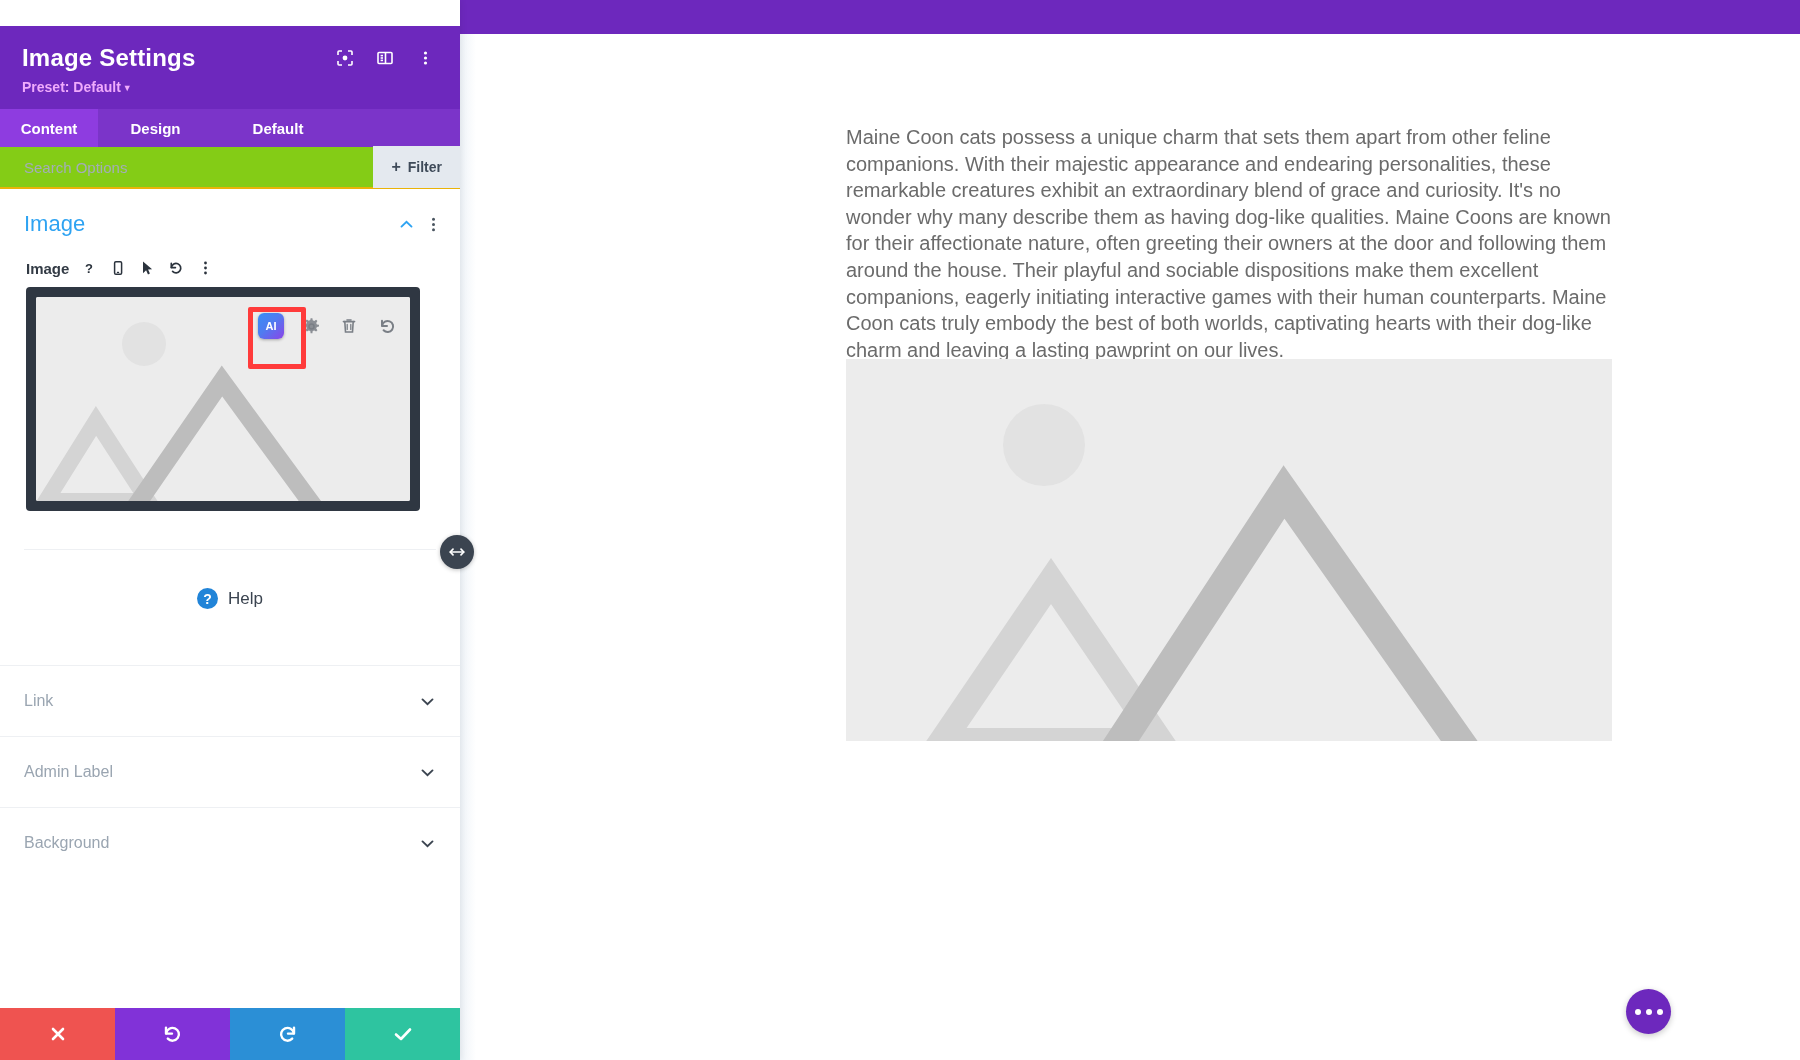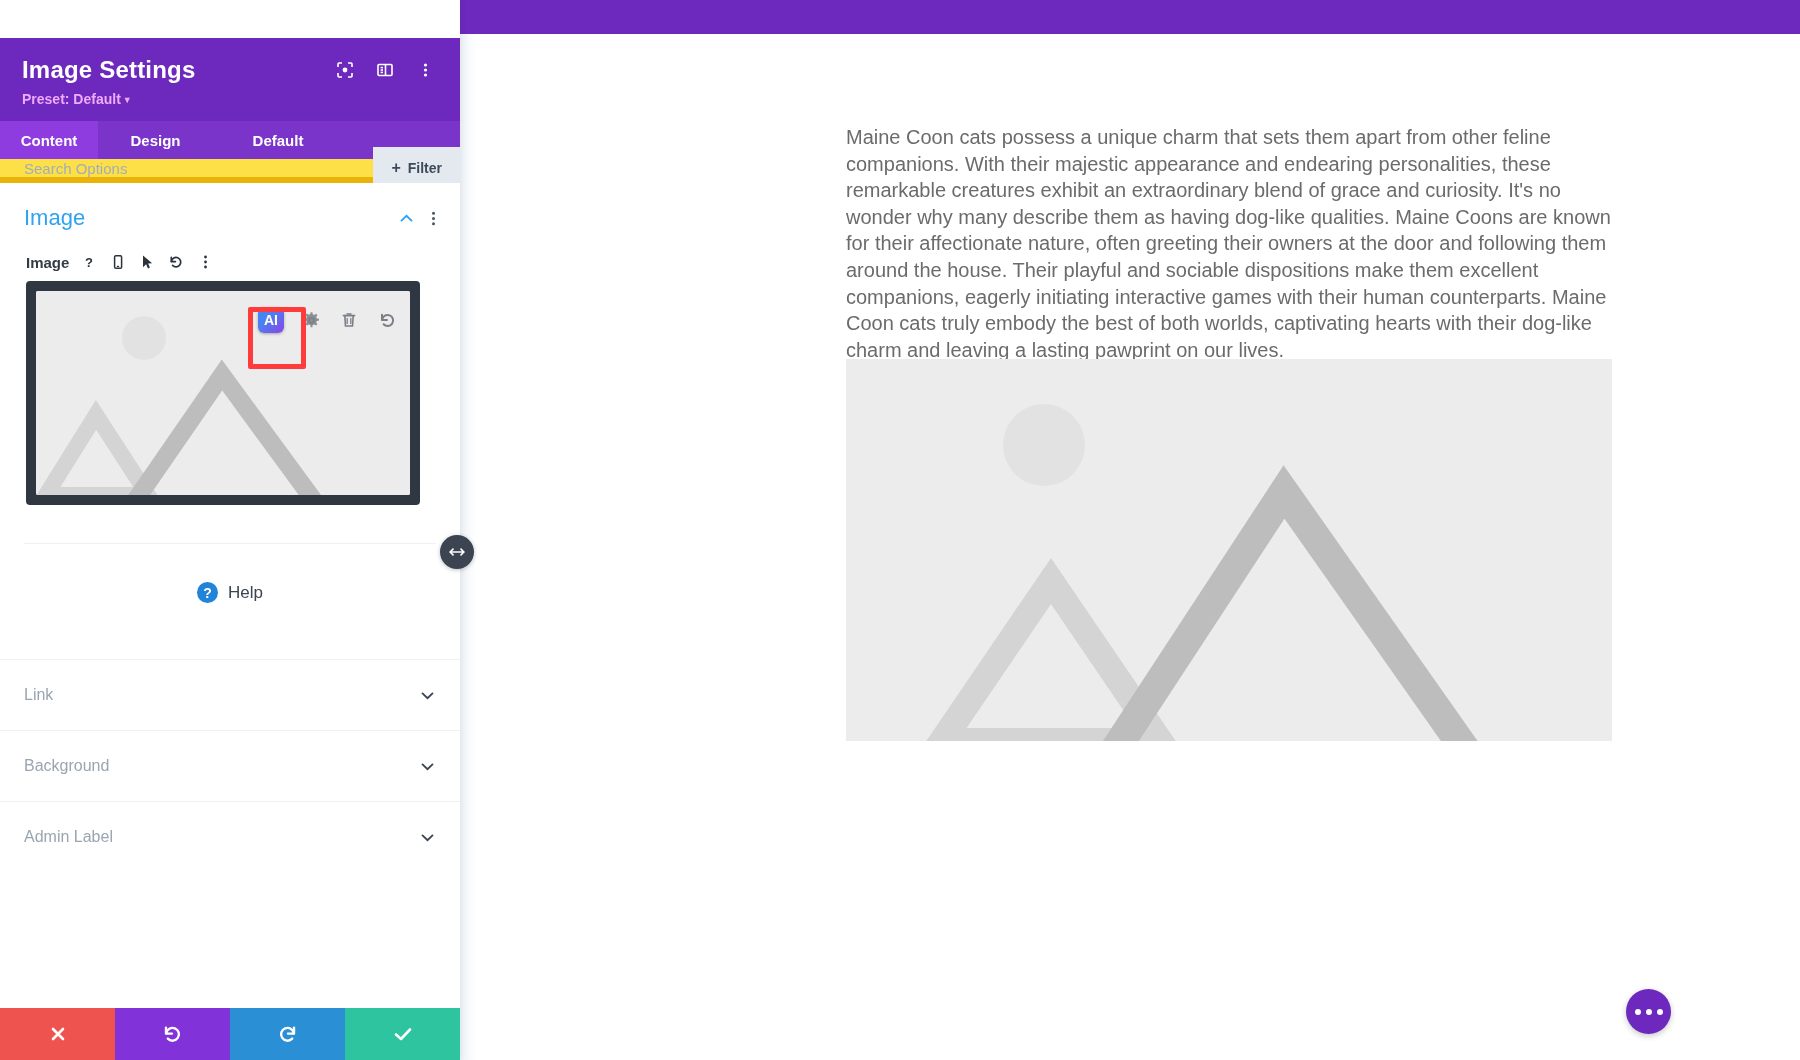--- a/index.html
+++ b/index.html
@@ -60,21 +60,21 @@
   
   .sidebar {
     position: absolute; left: 0; top: 0; width: 460px; height: 1060px;
     background: #ffffff;
     display: flex; flex-direction: column;
     box-shadow: 2px 0 6px rgba(0,0,0,.06);
     z-index: 5;
   }
   .sb-header {
     background: #6d28bd; padding: 18px 22px 14px 22px;
-    margin-top: 38px;
+    margin-top: 26px;
   }
   .sb-header-row { display: flex; align-items: center; }
   .sb-title {
     color: #fff; font-size: 24px; font-weight: bold; flex: 1;
     letter-spacing: .2px;
   }
   .sb-hicons { display: flex; align-items: center; gap: 22px; padding-right: 4px; }
   .sb-hicons .ic { width: 18px; height: 18px; display:flex; align-items:center; justify-content:center; cursor:pointer; }
   .sb-hicons svg { display:block; }
   .sb-preset {
@@ -89,22 +89,22 @@
     color: #ffffff; font-size: 15px; font-weight: bold;
     padding: 0 20px; height: 38px; cursor: pointer;
   }
   .tab.active { background: #8e3ce0; }
   .tab.t1 { width: 98px; }
   .tab.t2 { width: 115px; }
   .tab.t3 { width: 130px; }
 
   
   .search-row {
-    display: flex; align-items: center; height: 24px;
-    background: #fde047; border-bottom: 6px solid #eab308;
+    display: flex; align-items: center; height: 42px;
+    background: #84cc16; border-bottom: 2px solid #eab308;
     position: relative;
   }
   .search-input {
     flex: 1; border: 0; outline: none; background: transparent;
     font-size: 15px; color: #5a6472; padding-left: 24px;
     font-family: "Liberation Sans", sans-serif;
   }
   .search-input::placeholder { color: #a3adba; }
   .filter-btn {
     background: #e4e9ef; color: #3e4a59; font-size: 14px; font-weight: 600;
@@ -143,21 +143,21 @@
   }
   .thumb-img svg { display:block; width:100%; height:100%; }
   .thumb-actions {
     position: absolute; right: 22px; top: 26px;
     display: flex; align-items: center; gap: 16px; z-index: 3;
   }
   .ai-btn {
     width: 26px; height: 26px; border-radius: 6px;
     background: linear-gradient(135deg,#3a8ef6 0%,#4f7cf0 45%,#8b44e8 100%);
     display: flex; align-items: center; justify-content: center;
-    color: #fff; font-size: 14px; font-weight: bold; cursor: pointer;
+    color: #fff; font-size: 11px; font-weight: bold; cursor: pointer;
     box-shadow: 0 1px 3px rgba(0,0,0,.3);
   }
   .thumb-actions .tic { width: 22px; height: 22px; display:flex; align-items:center; justify-content:center; cursor:pointer; }
   .highlight-box {
     position: absolute; left: 248px; top: 307px;
     width: 58px; height: 62px;
     border: 5px solid #ff3b3b; border-radius: 2px;
     pointer-events: none; z-index: 6;
   }
 
@@ -385,29 +385,29 @@
       <div style="margin-top:56px;">
         <div class="collapsed">
           <div class="collapsed-title">Link</div>
           <div class="chev">
             <svg width="17" height="17" viewBox="0 0 17 17" fill="none" stroke="#3b4450" stroke-width="1.9" stroke-linecap="round">
                 <path d="M3.5 6.4 L8.5 11.2 L13.5 6.4"></path>
               </svg>
           </div>
         </div>
         <div class="collapsed">
-          <div class="collapsed-title">Background</div>
+          <div class="collapsed-title">Admin Label</div>
           <div class="chev">
             <svg width="17" height="17" viewBox="0 0 17 17" fill="none" stroke="#3b4450" stroke-width="1.9" stroke-linecap="round">
                 <path d="M3.5 6.4 L8.5 11.2 L13.5 6.4"></path>
               </svg>
           </div>
         </div>
         <div class="collapsed">
-          <div class="collapsed-title">Admin Label</div>
+          <div class="collapsed-title">Background</div>
           <div class="chev">
             <svg width="17" height="17" viewBox="0 0 17 17" fill="none" stroke="#3b4450" stroke-width="1.9" stroke-linecap="round">
                 <path d="M3.5 6.4 L8.5 11.2 L13.5 6.4"></path>
               </svg>
           </div>
         </div>
       </div>
 
     </div>
 

